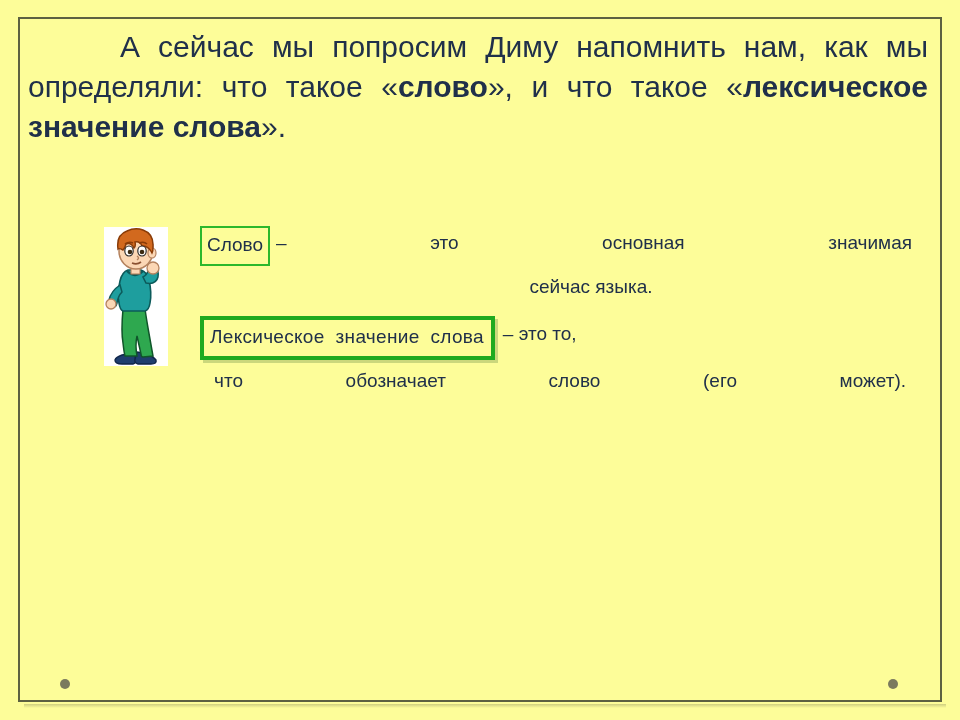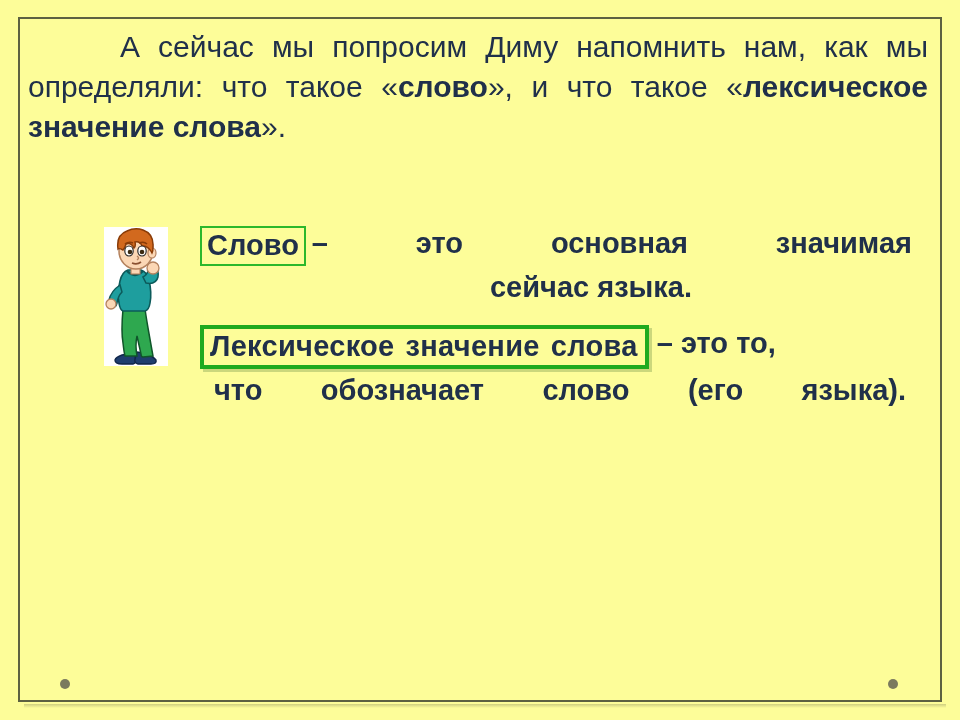--- a/index.html
+++ b/index.html
@@ -78,23 +78,23 @@
     width: 64px;
     height: 139px;
     background: #ffffff;
   }
   .boy-wrap svg { display: block; }
 
   
   .definition {
     position: absolute;
     color: #20304a;
-    font-size: 29px;
+    font-size: 19px;
     line-height: 42px;
-    font-weight: bold;
+    font-weight: normal;
   }
 
   #definition-word {
     left: 200px;
     top: 222px;
     width: 712px;
   }
   #definition-word .line1 {
     display: block;
     text-align: justify;
@@ -111,21 +111,21 @@
     display: inline-block;
     border: 2px solid #2cb82c;
     padding: 0 5px 2px 5px;
     margin-right: 6px;
     line-height: 34px;
     vertical-align: -2px;
   }
 
   #definition-lexical {
     left: 200px;
-    top: 322px;
+    top: 313px;
     width: 716px;
   }
   #definition-lexical .line1 {
     display: block;
     white-space: nowrap;
   }
   #definition-lexical .line2 {
     display: block;
     text-align: justify;
     text-align-last: justify;
@@ -210,20 +210,20 @@
     </svg>
   </div>
 
   <div class="definition" id="definition-word">
     <span class="line1"><span class="term-box-thin">Слово</span><span>– это основная значимая</span></span>
     <span class="line2">сейчас языка.</span>
   </div>
 
   <div class="definition" id="definition-lexical">
     <span class="line1"><span class="term-box-thick"><span>Лексическое</span><span class="wsp"></span><span>значение</span><span class="wsp"></span><span>слова</span></span><span>– это то,</span></span>
-    <span class="line2">что обозначает слово (его языка).</span>
+    <span class="line2">что обозначает слово (его может).</span>
   </div>
 
 
   <div class="dot" id="dot-left"></div>
   <div class="dot" id="dot-right"></div>
 
 </div>
 
 </body></html>

